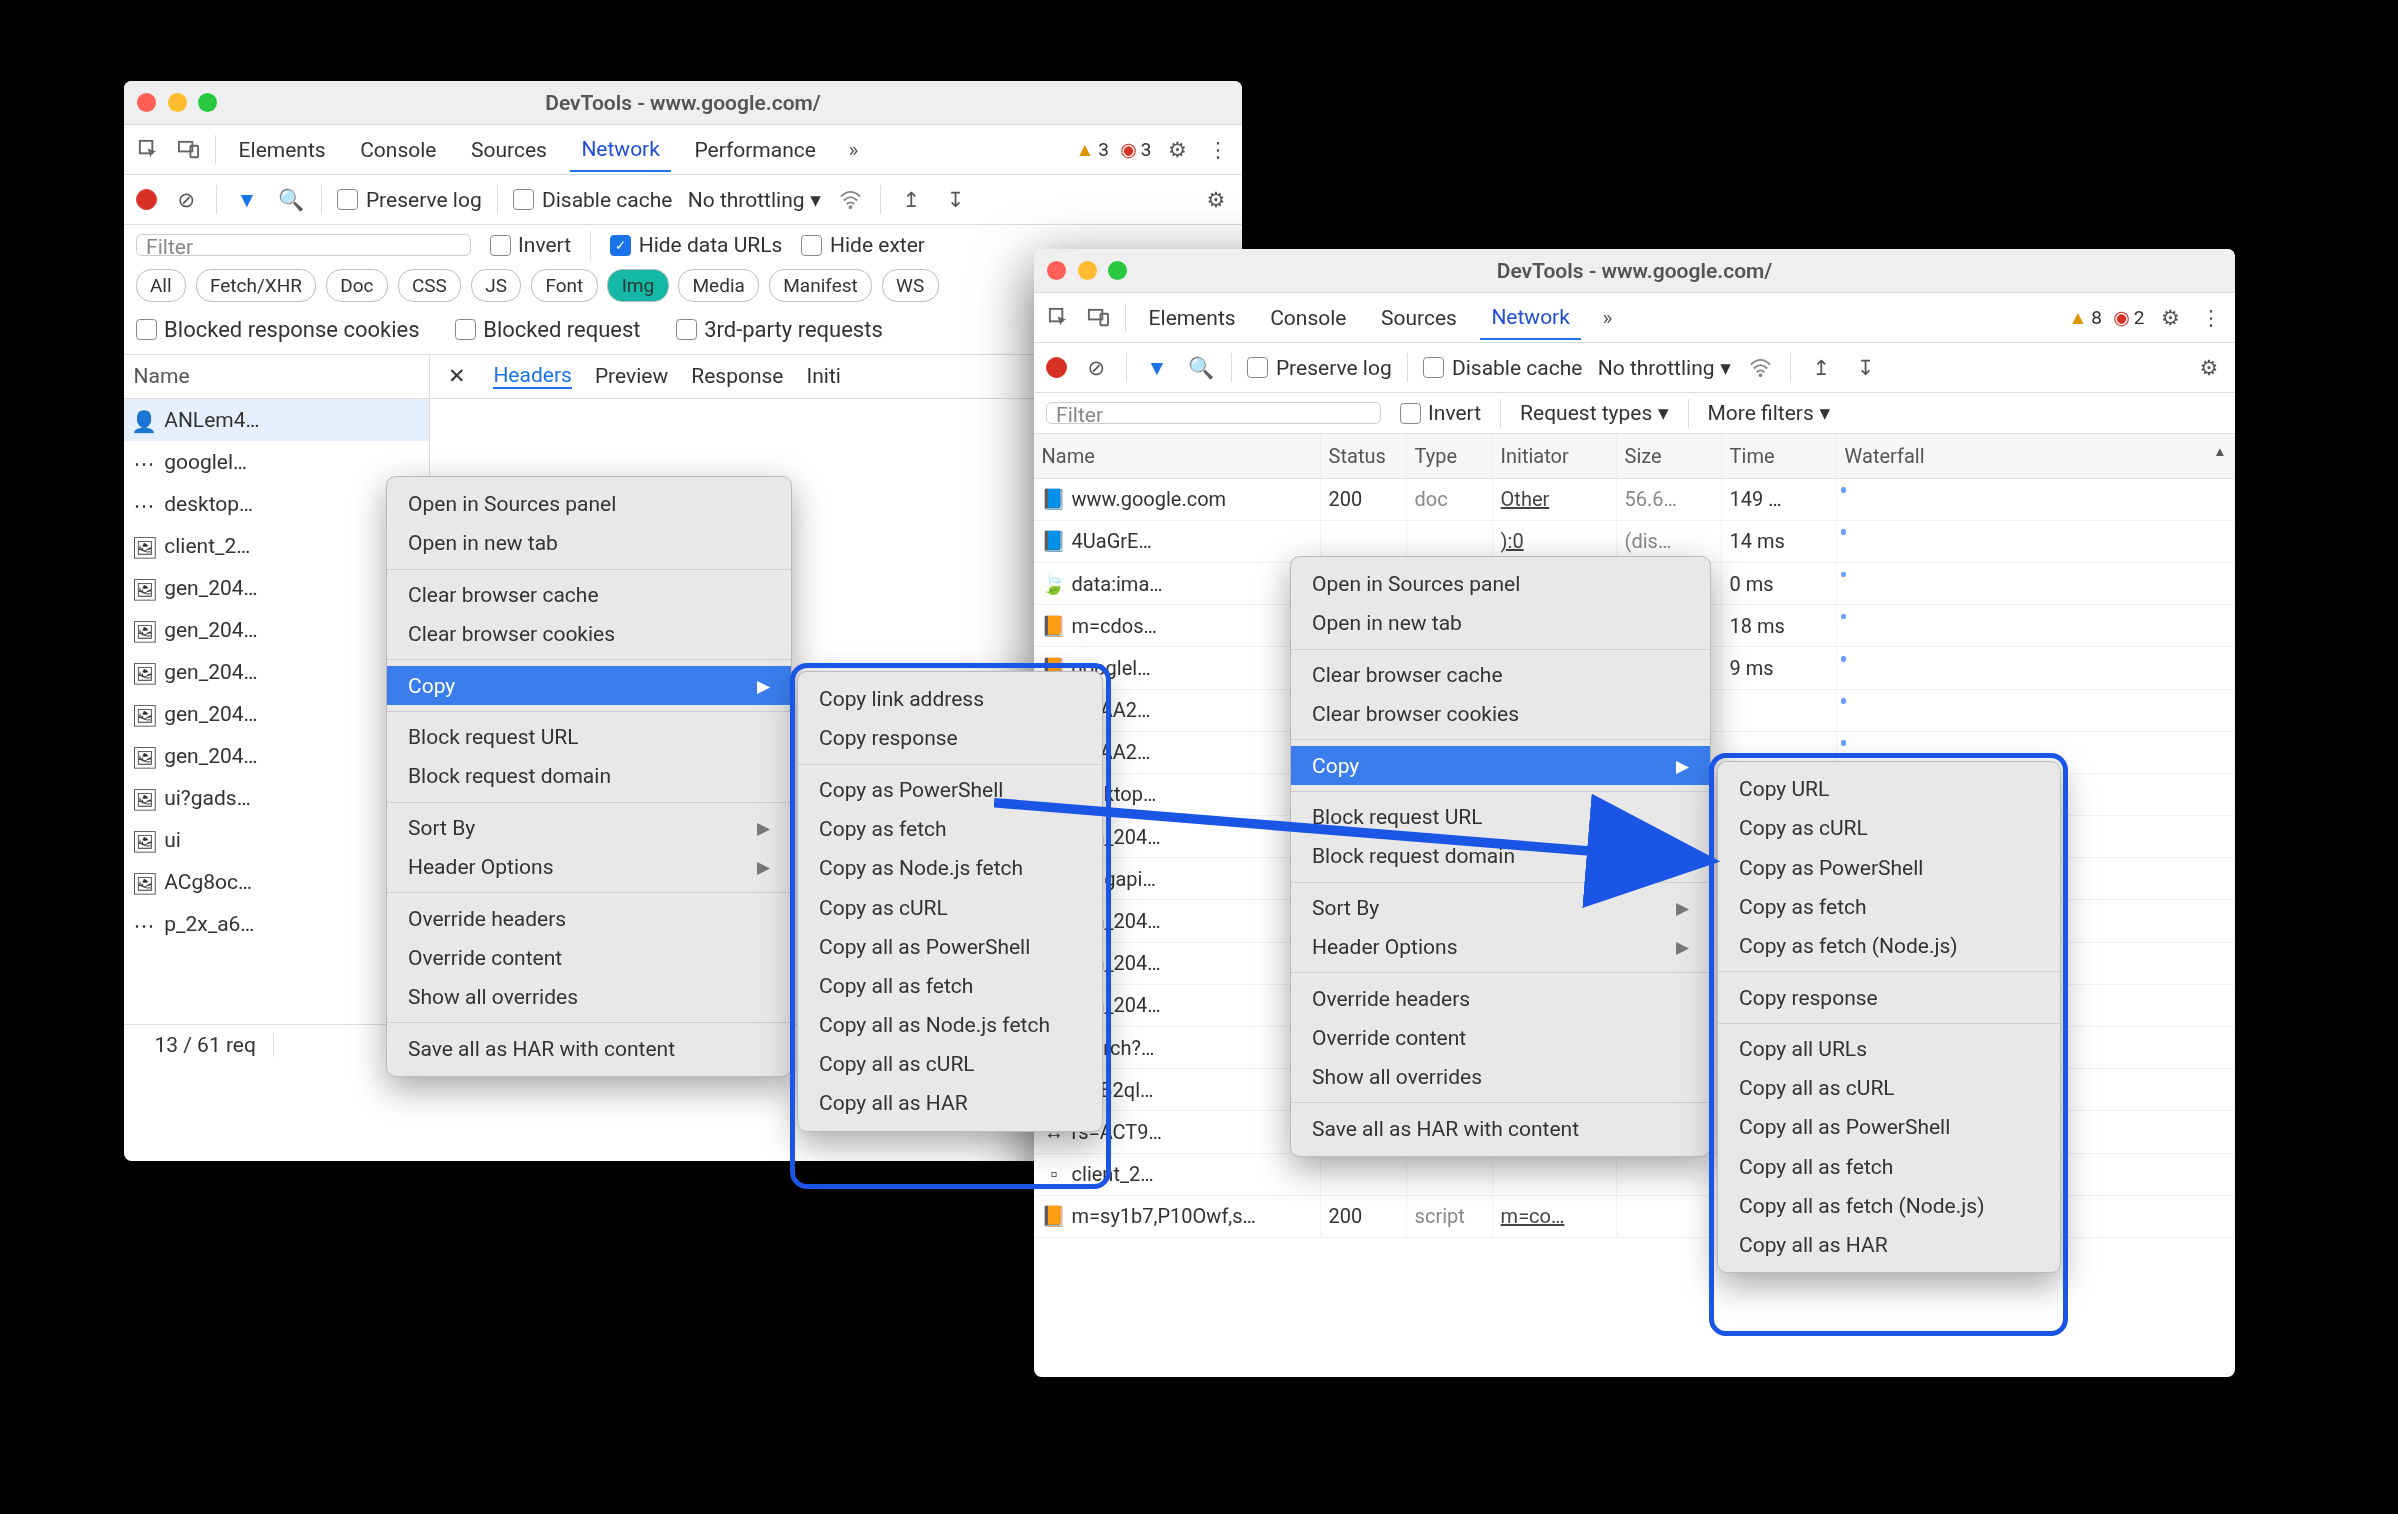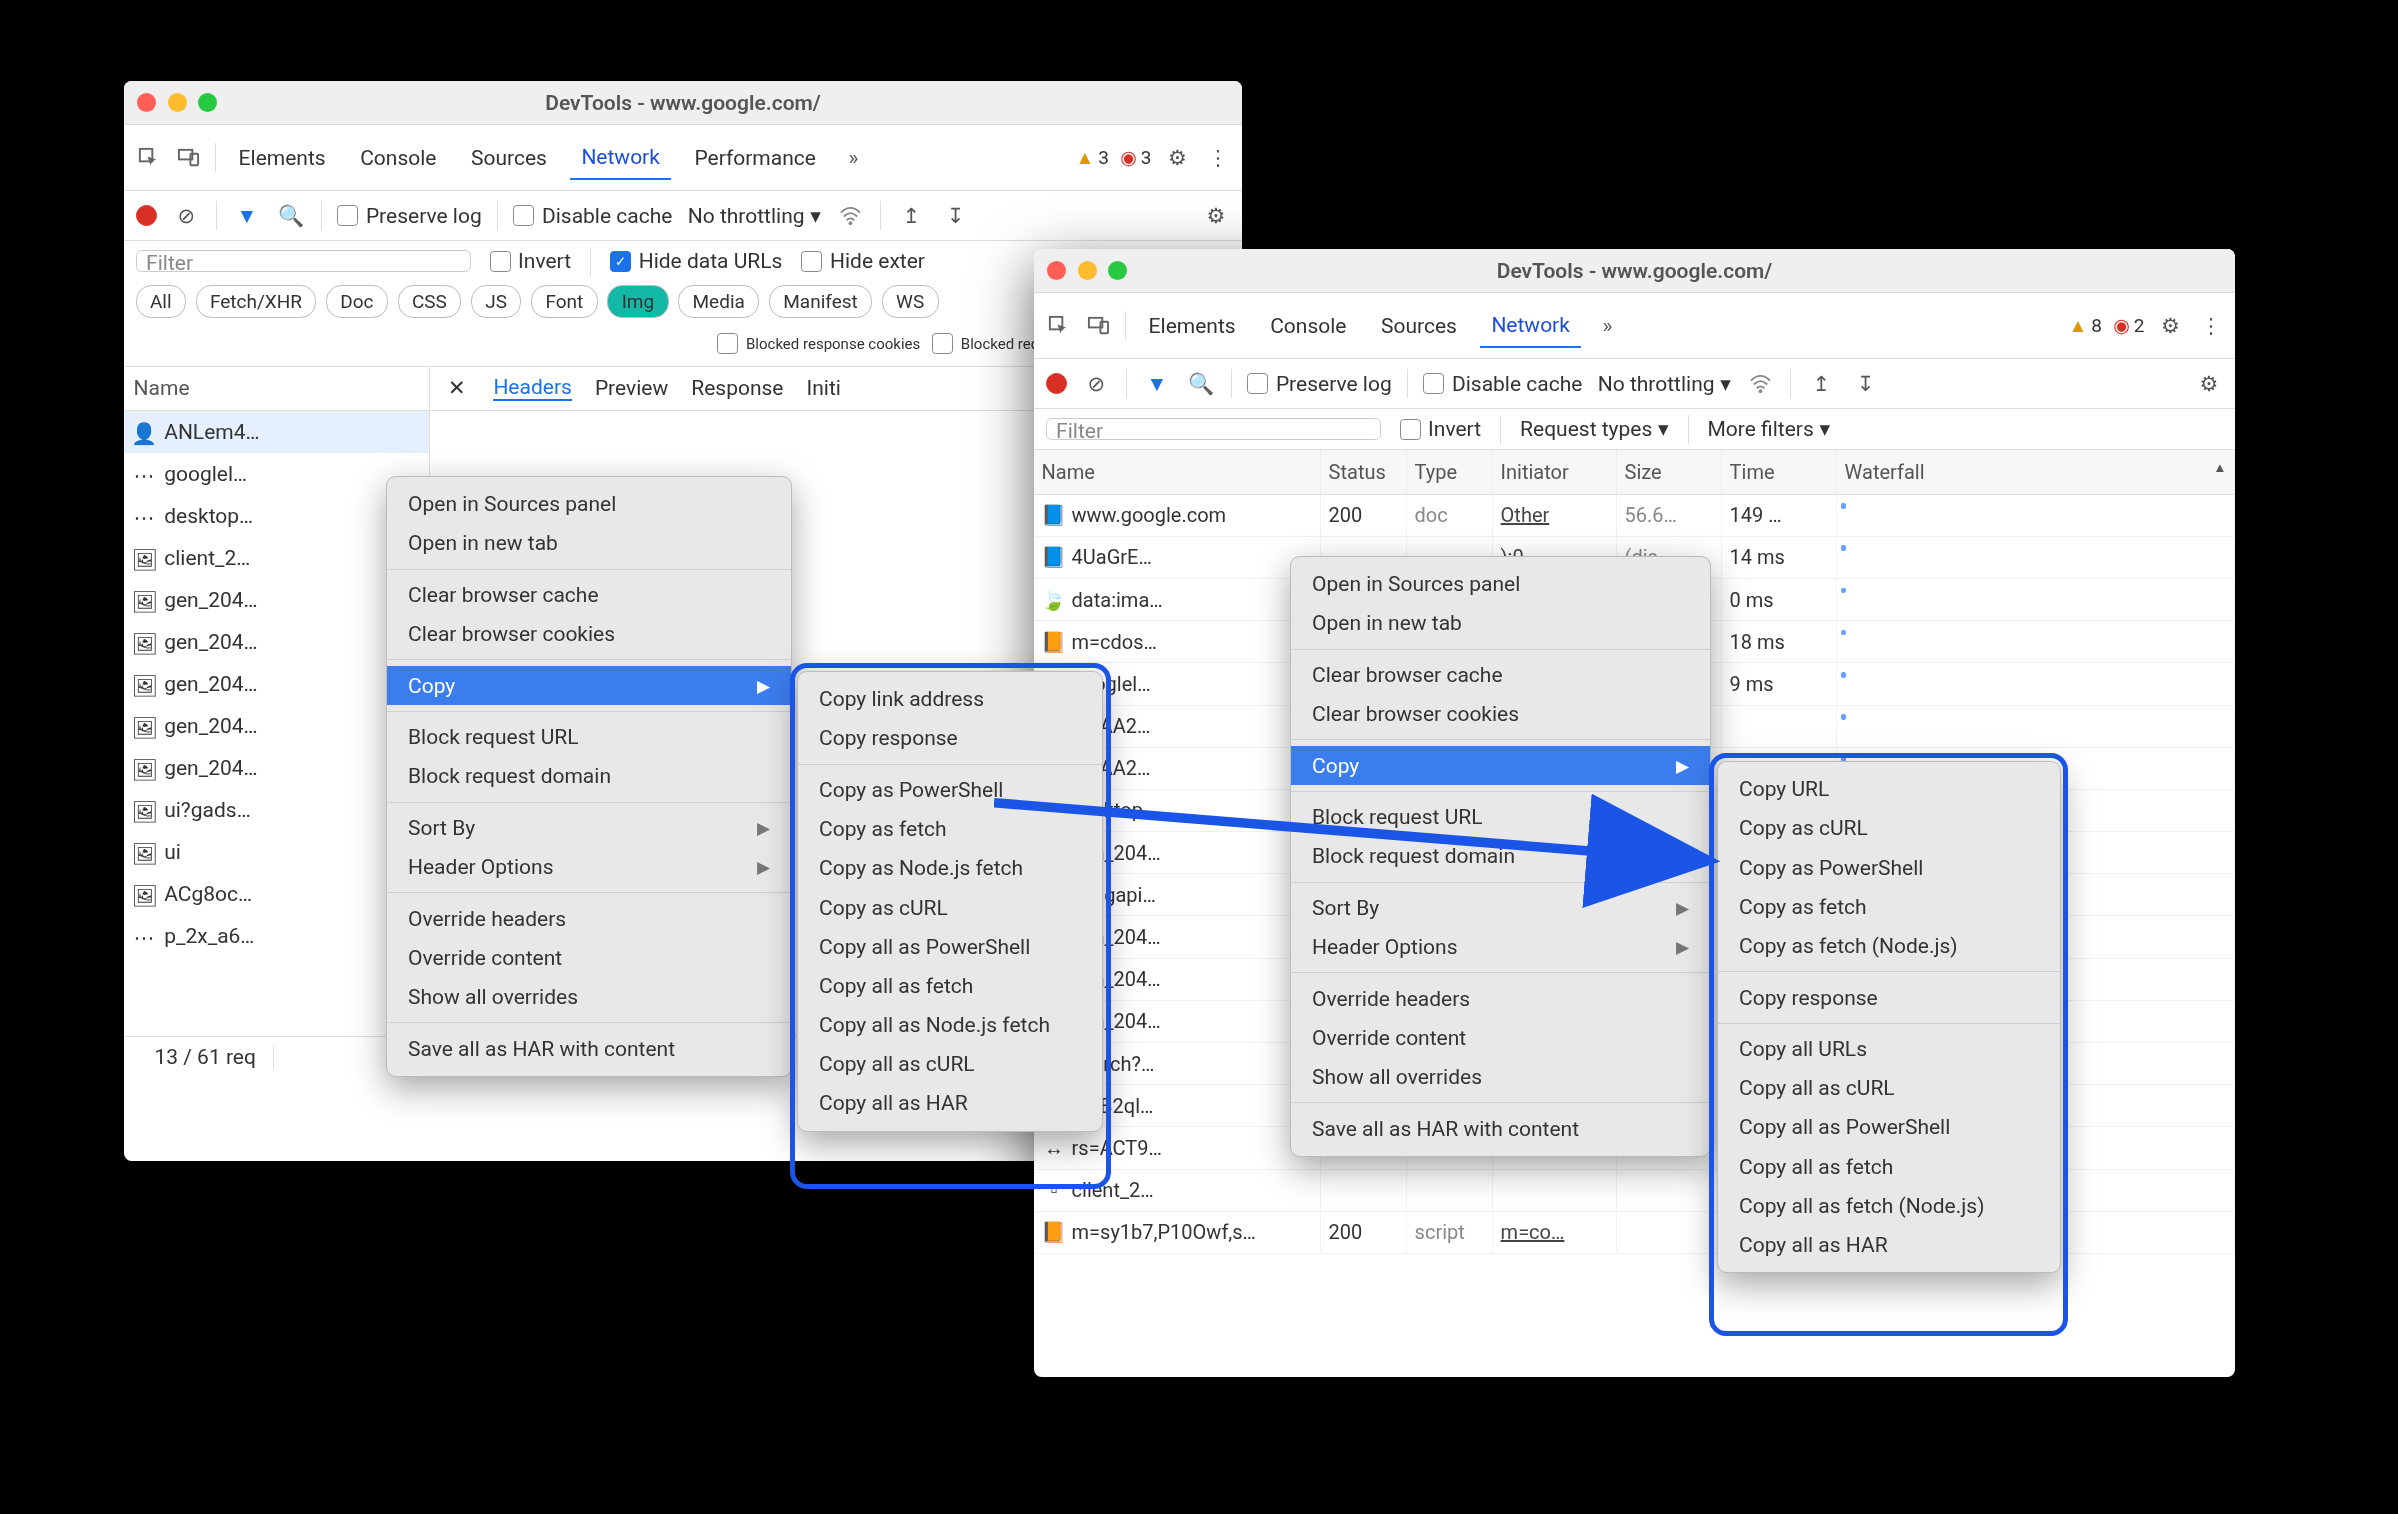--- a/index.html
+++ b/index.html
@@ -26,21 +26,21 @@
     background: #efefef; height: 44px; display: flex; align-items: center;
     padding: 0 13.4px; font-size: 21px; color:#555; font-weight:600;
     border-bottom:1px solid #d8d8d8;
     position:relative;
   }
   .traffic { display:flex; gap:11.5px; }
   .dot { width:19px; height:19px; border-radius:50%; }
   .dot.r{background:#ff5f57;} .dot.y{background:#febc2e;} .dot.g{background:#28c840;}
   .title-center { position:absolute; left:0; right:0; text-align:center; pointer-events:none;}
   .tabs {
-    display:flex; align-items:center; height:66px; border-bottom:1px solid #ddd;
+    display:flex; align-items:center; height:50px; border-bottom:1px solid #ddd;
     padding:0 9.6px; gap:11.5px; font-size:21px;
   }
   .tabs .sp { flex:1; }
   .tabs .tab { padding:9.6px 11.5px; color:#333; cursor:pointer; }
   .tabs .tab.active { color:#1d4ed8; border-bottom:2.9px solid #1a73e8; }
   .icon-btn { width:29px; height:29px; display:inline-flex; align-items:center; justify-content:center; color:#555;}
   .badge { display:inline-flex; align-items:center; gap:3.8px; font-size:19px;}
   .warn-tri { color:#e09600; }
   .err-sq { color:#d93025; }
   .toolbar {
@@ -57,21 +57,21 @@
   .filterbar {
     display:flex; align-items:center; gap:19px; padding:5.7px 11.5px; font-size:21px;
   }
   .filter-input {
     border:1px solid #ccc; border-radius:5.7px; height:22px; width:335px;
     padding:0 9.6px; color:#888; display:flex; align-items:flex-start;
   }
   .chips { padding:3.8px 11.5px 11.5px; display:flex; gap:9.6px; flex-wrap:wrap; font-size:19px;}
   .chip { border:1px solid #bbb; border-radius:15.3px; padding:3.8px 13.4px; background:#fff; }
   .chip.active { background:#14b8a6; }
-  .extra-filters { padding:3.8px 11.5px 11.5px; display:flex; gap:12px; font-size:15px; border-bottom:1px solid #ddd;justify-content:flex-end;}
+  .extra-filters { padding:3.8px 11.5px 11.5px; display:flex; gap:35px; font-size:22px; border-bottom:1px solid #ddd;}
   .split { display:flex; height: 669px; }
   .leftcol { width: 306px; border-right:1px solid #ddd; overflow:hidden;}
   .colhead { height:44px; border-bottom:1px solid #ddd; display:flex; align-items:center; padding:0 9.6px; font-size:21px; color:#555;}
   .reqlist .row { height:42px; display:flex; align-items:center; gap:7.6px; padding:0 7.6px; font-size:21px;}
   .reqlist .row.sel { background:#e6effd; }
   .file-ic { width:25px; height:19px; display:inline-block; text-align:center;}
   .rightcol { flex:1; }
   .subtabs { display:flex; align-items:center; gap:23px; padding:0 13.4px; height:44px; border-bottom:1px solid #ddd; font-size:21px;}
   .subtabs .tab.active{ color:#1a73e8; border-bottom:2.9px solid #1a73e8;}
   .subtabs .x { width:27px; text-align:center;}

